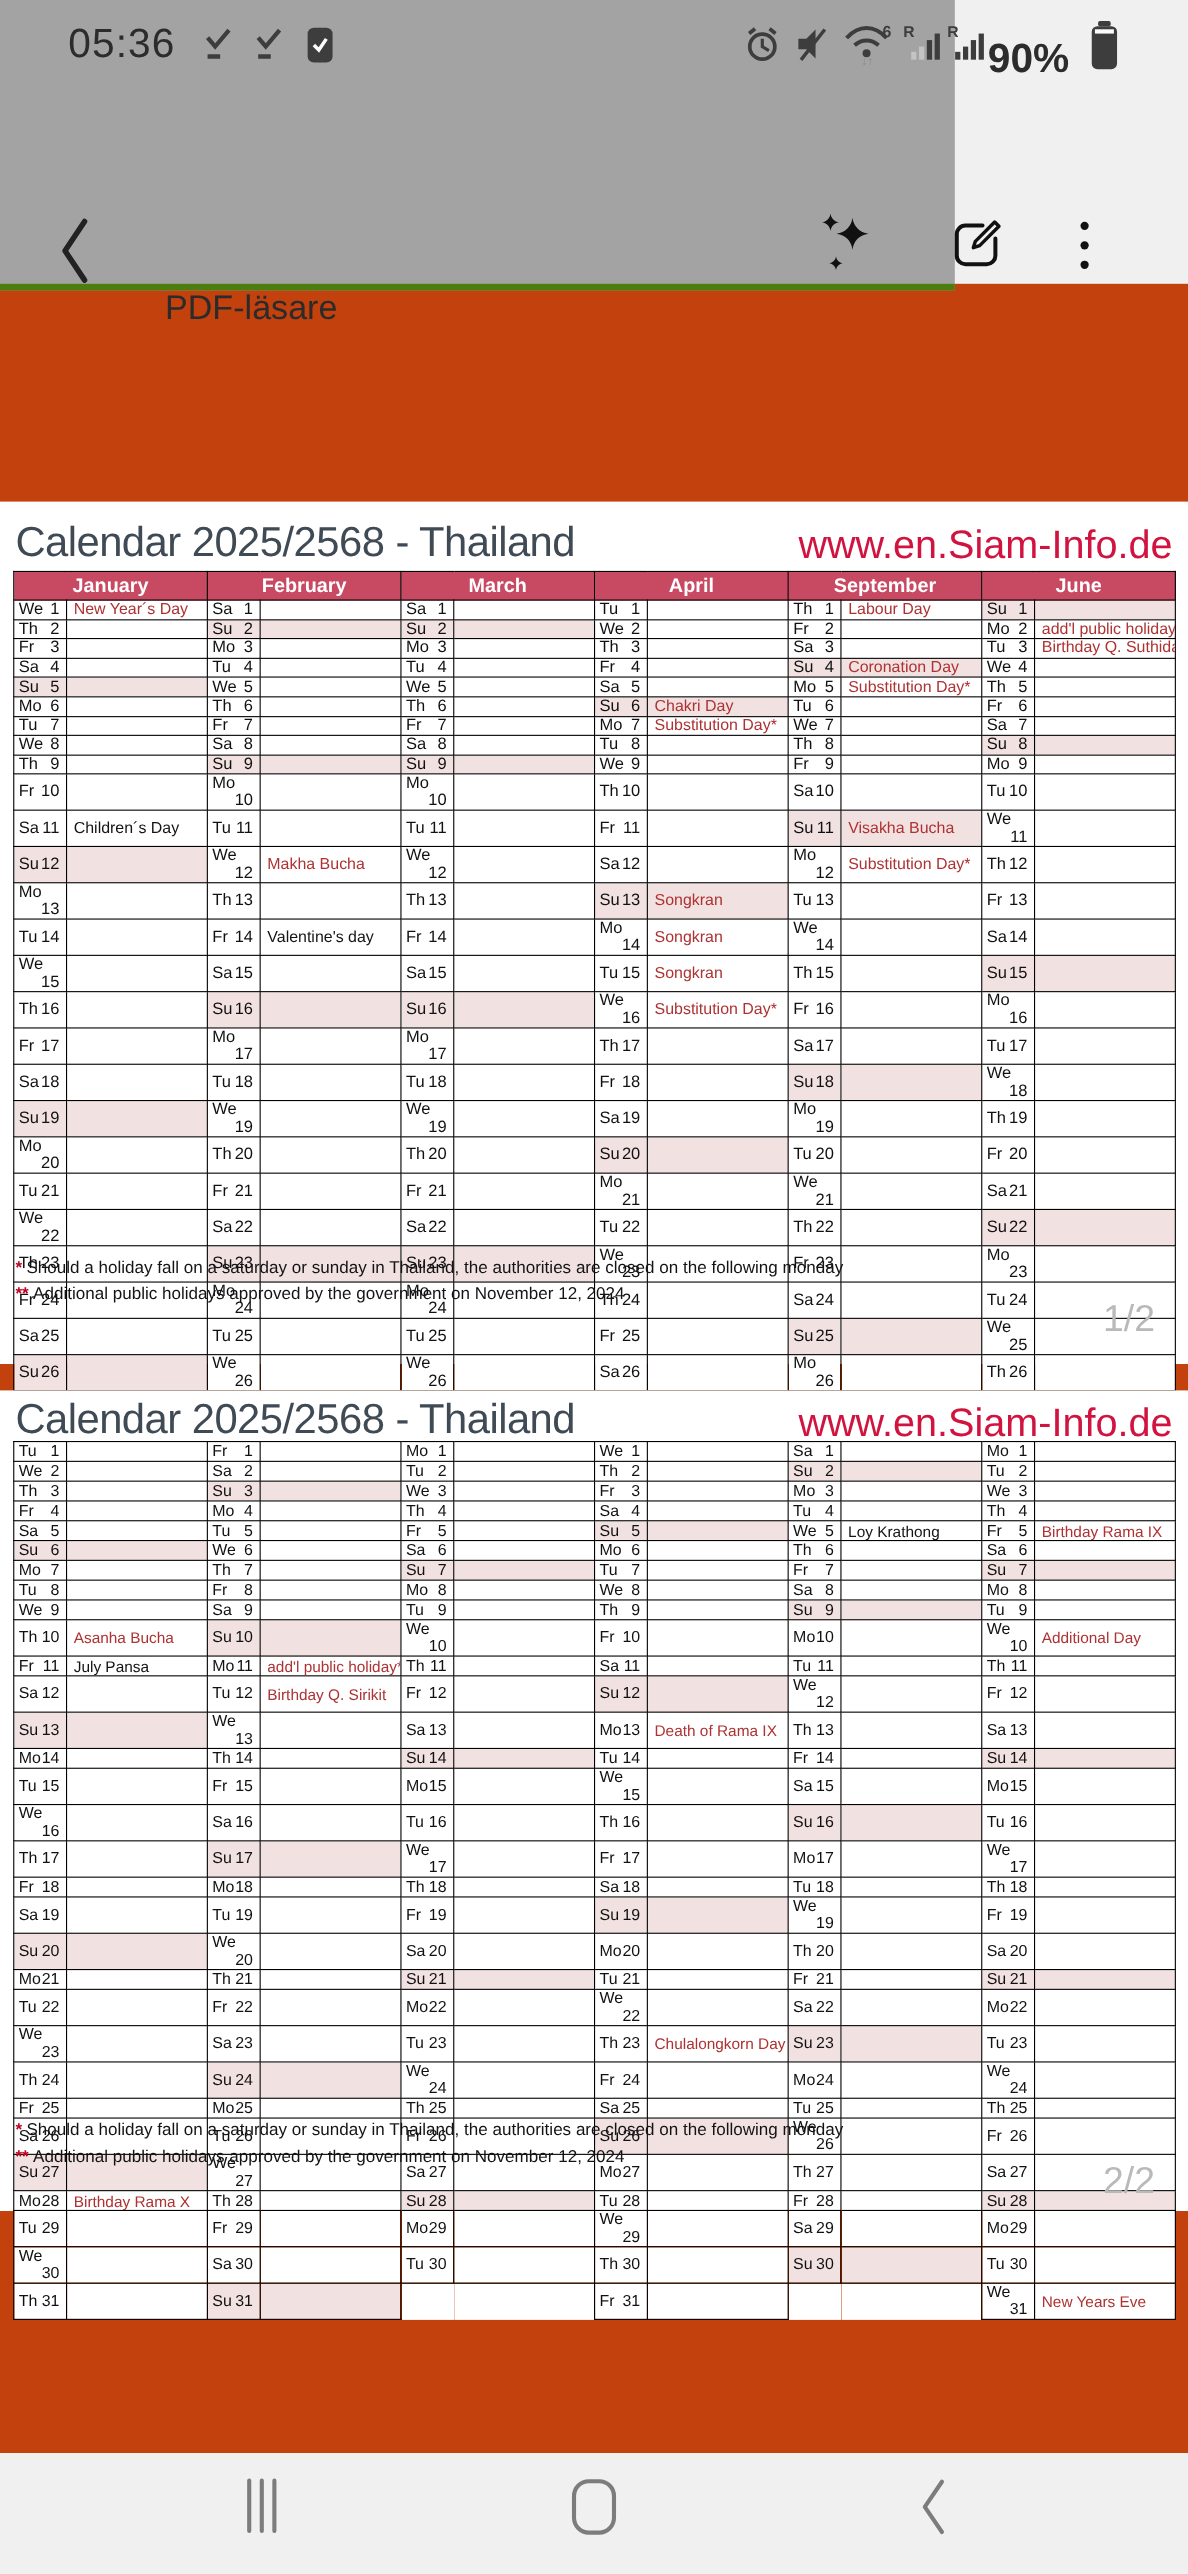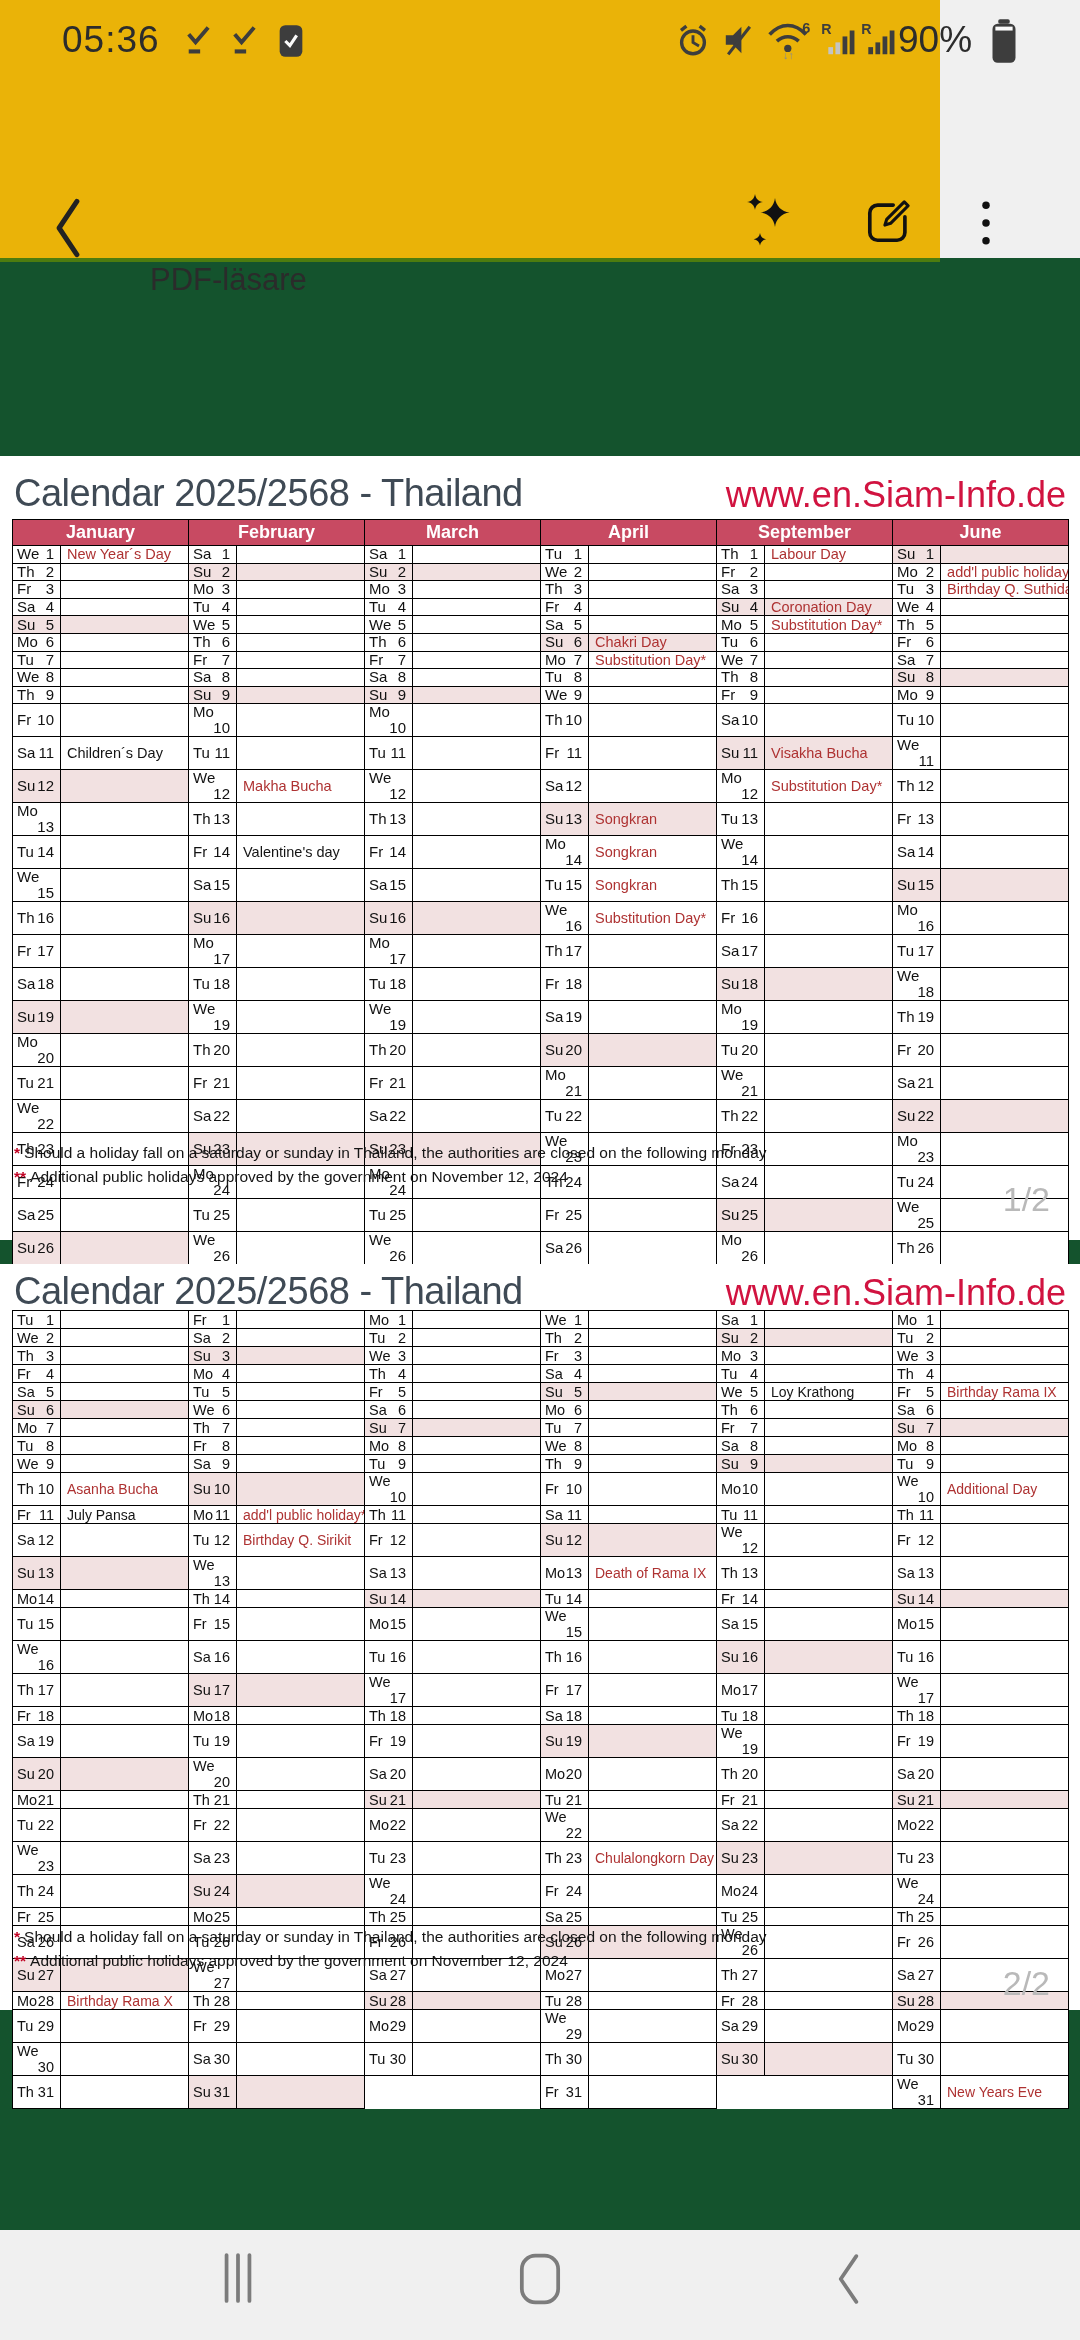--- a/index.html
+++ b/index.html
@@ -1,33 +1,33 @@
 <!DOCTYPE html>
 <html><head>
 <meta charset="utf-8">
 <style>
   html,body{margin:0;padding:0}
   body{
     width:1080px;height:2340px;position:relative;overflow:hidden;
     background:#f0f0f0;font-family:"Liberation Sans",sans-serif;
   }
   
-  .header{position:absolute;top:0;left:0;width:940px;height:258px;background:#eab308;border-bottom:4px solid #4d7c0f;z-index:5}
+  .header{position:absolute;top:0;left:0;width:868px;height:258px;background:#a3a3a3;border-bottom:6px solid #4d7c0f;z-index:5}
   .status{position:absolute;top:16px;left:0;width:1080px;height:48px}
   .time{position:absolute;left:62px;top:3px;font-size:37px;font-weight:500;color:#2c2c2c;letter-spacing:1px}
   .sicon{position:absolute;top:8px}
-  .pct{position:absolute;left:898px;top:3px;font-size:37px;font-weight:400;color:#2c2c2c}
+  .pct{position:absolute;left:898px;top:16px;font-size:37px;font-weight:700;color:#2c2c2c}
   .appbar{position:absolute;top:62px;left:0;width:1080px;height:196px}
   .back-btn{position:absolute;left:50px;top:134px}
   .doc-title{position:absolute;left:148px;top:100px;font-size:47px;font-weight:500;color:#161616;white-space:nowrap}
   .doc-sub{position:absolute;left:150px;top:200px;font-size:31px;font-weight:400;color:#2b2b2b}
   .act{position:absolute;top:134px}
 
   
-  .viewer{position:absolute;top:258px;left:0;width:1080px;height:2082px;background:#14532d}
+  .viewer{position:absolute;top:258px;left:0;width:1080px;height:2082px;background:#c2410c}
   .page{position:absolute;left:0;width:1080px;background:#ffffff}
   .page1{top:198px;height:784px}
   .page2{top:1006px;height:746px}
   .pg-head{position:absolute;left:14px;font-size:38px;font-weight:500;color:#3f4a55;letter-spacing:-0.5px;white-space:nowrap}
   .pg-url{position:absolute;right:14px;font-size:36px;font-weight:500;color:#d11340;white-space:nowrap}
   .page1 .pg-head{top:16px}.page1 .pg-url{top:18px}
   .page2 .pg-head{top:6px}.page2 .pg-url{top:8px}
 
   .cal{position:absolute;left:12px;width:1056px;border-collapse:collapse;table-layout:fixed}
   .page1 .cal{top:63px}

